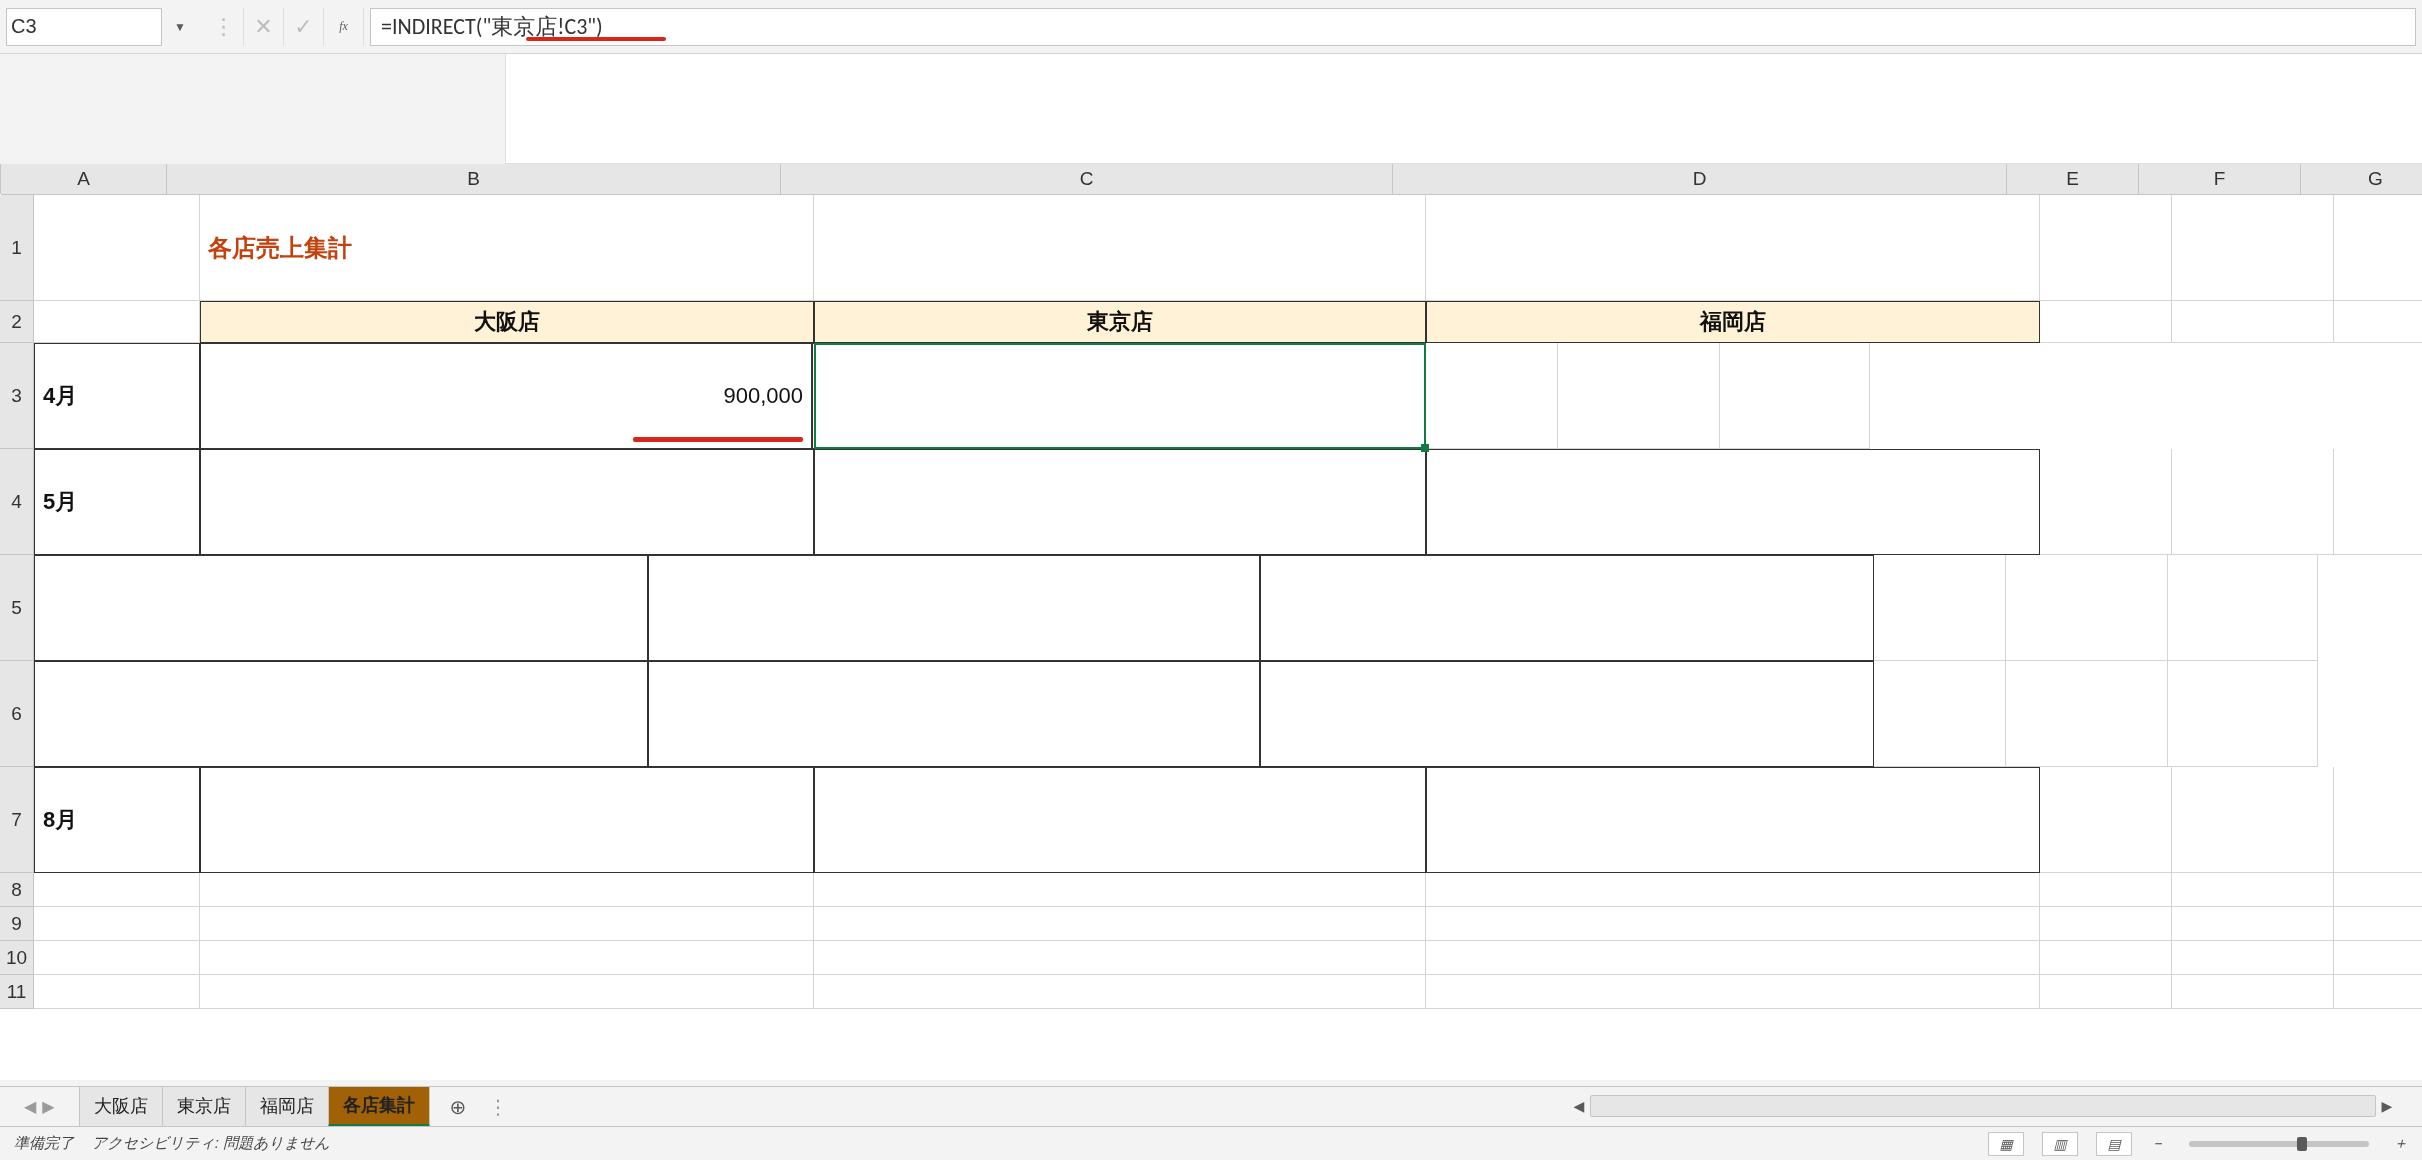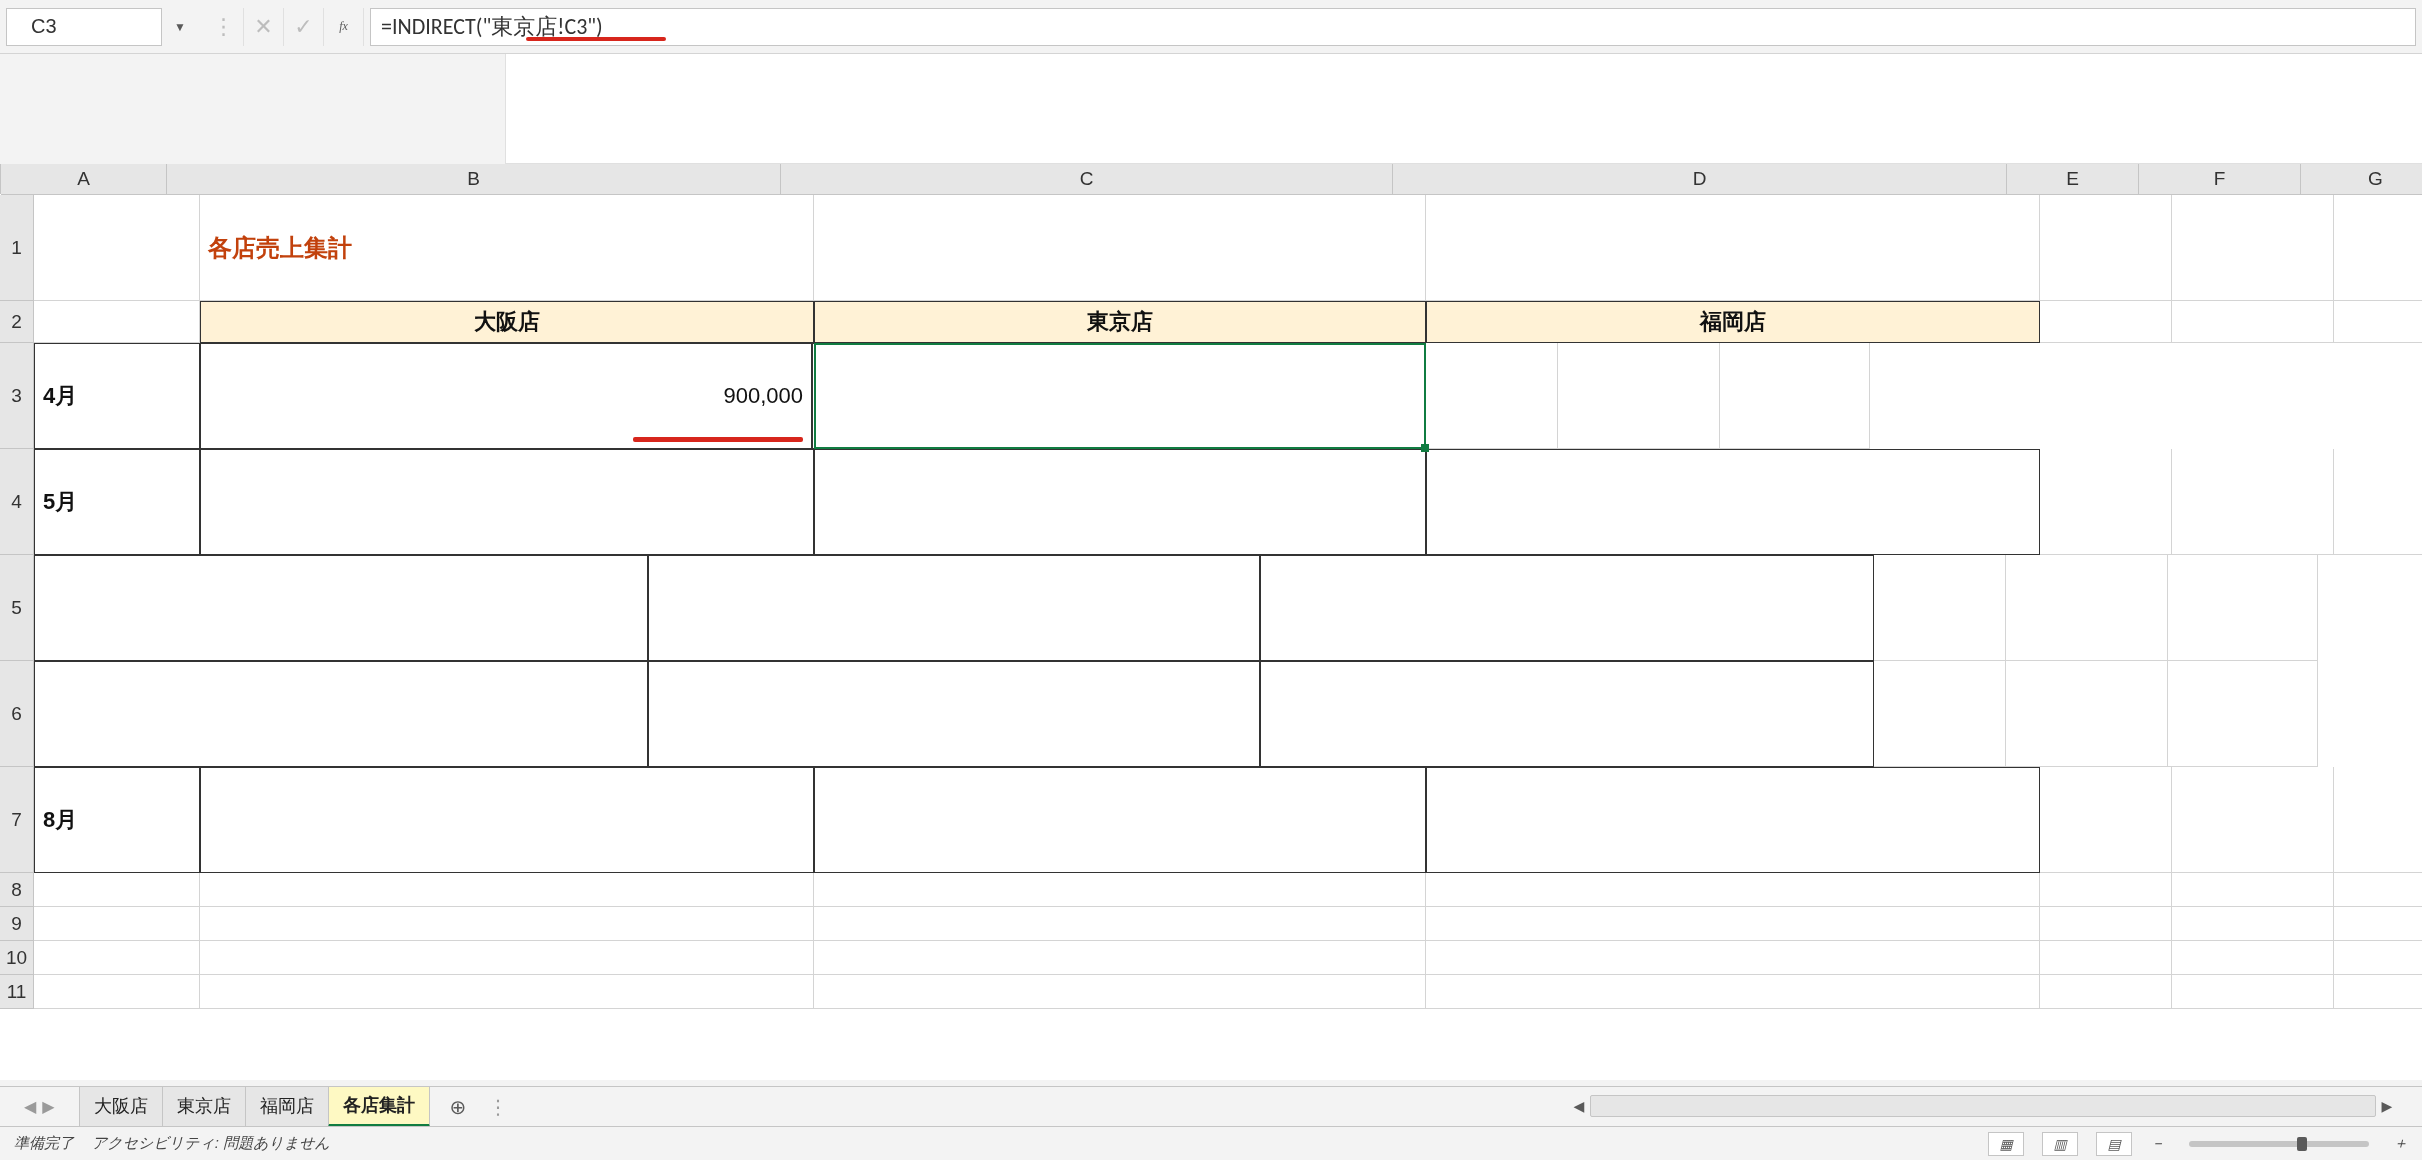--- a/index.html
+++ b/index.html
@@ -28,21 +28,21 @@
       height: 38px;
       display: flex;
       align-items: center;
       gap: 6px;
     }
     .name-box {
       flex: 1;
       height: 100%;
       background: #fff;
       border: 1px solid #c5c5c5;
-      padding: 0 24px;
+      padding: 0 4px;
       font-size: 20px;
       color: #333;
       display: flex;
       align-items: center;
     }
     .name-box-arrow {
       width: 24px; height: 38px;
       display:flex;align-items:center;justify-content:center;
       color:#5a5a5a;font-size:12px;
     }
@@ -218,21 +218,21 @@
       padding: 0 14px;
       display:flex;align-items:center;
       background:#e6e6e6;
       border:1px solid #c5c5c5;
       border-top:none;
       font-size:18px;
       color:#222;
       margin-left:-1px;
     }
     .sheet-tab.active {
-      background:#fef9c3;
+      background:#a16207;
       border-bottom:3px solid #107c41;
       font-weight:600;
     }
     .add-sheet {
       width:40px;display:flex;align-items:center;justify-content:center;color:#5a5a5a;font-size:20px;margin-left:8px;
     }
     .tab-divider {
       margin-left:10px;
       color:#9a9a9a;
       font-size:20px;

